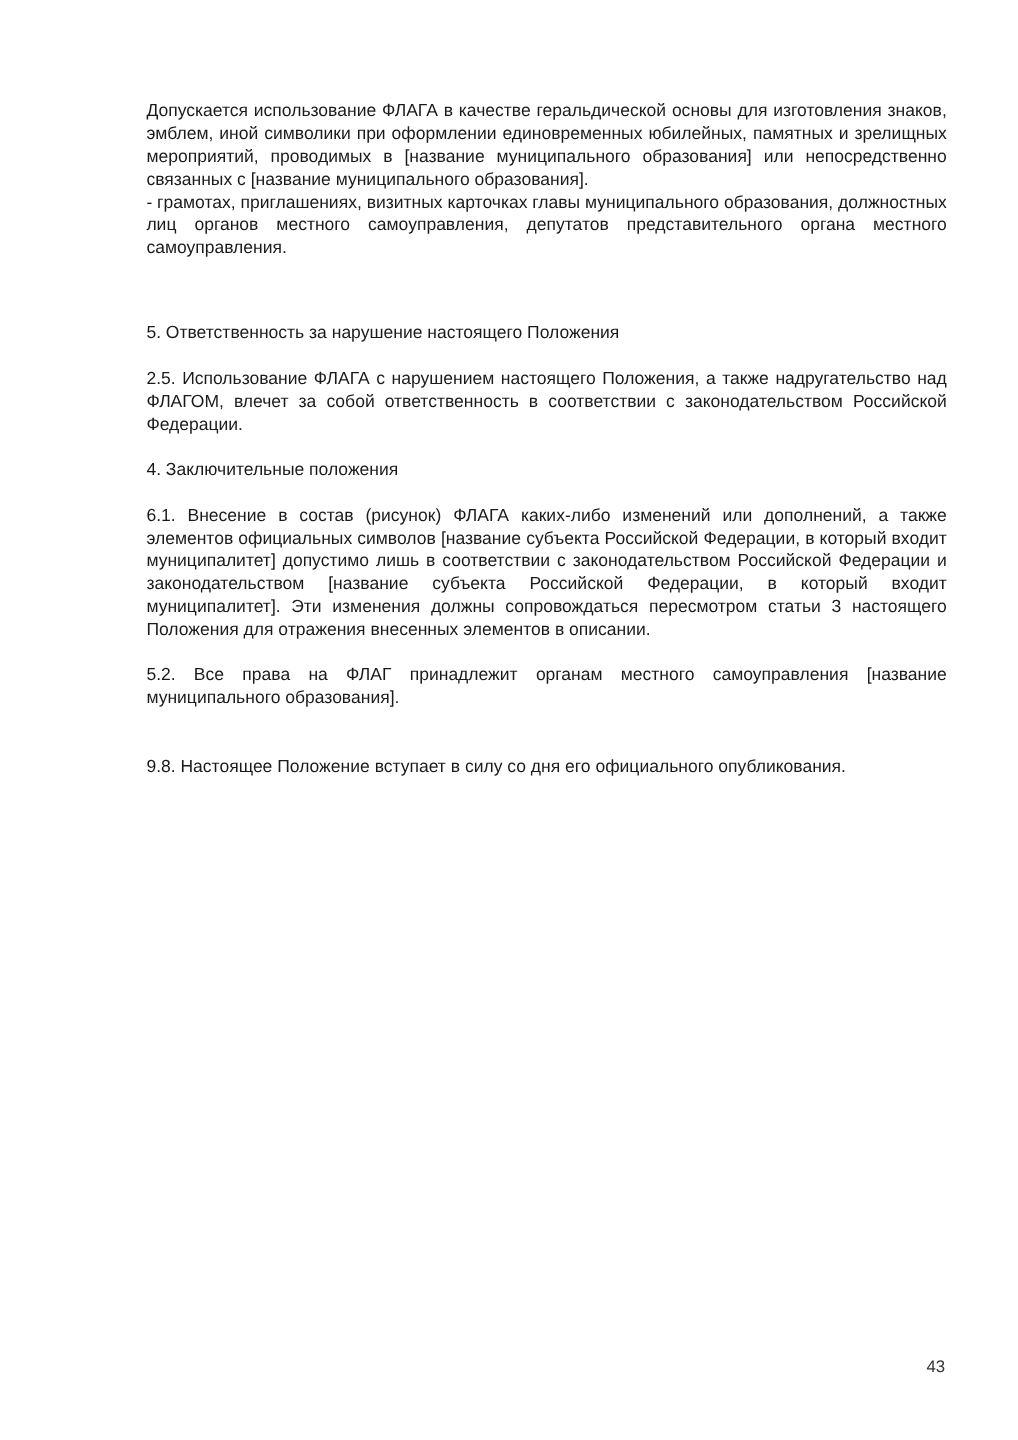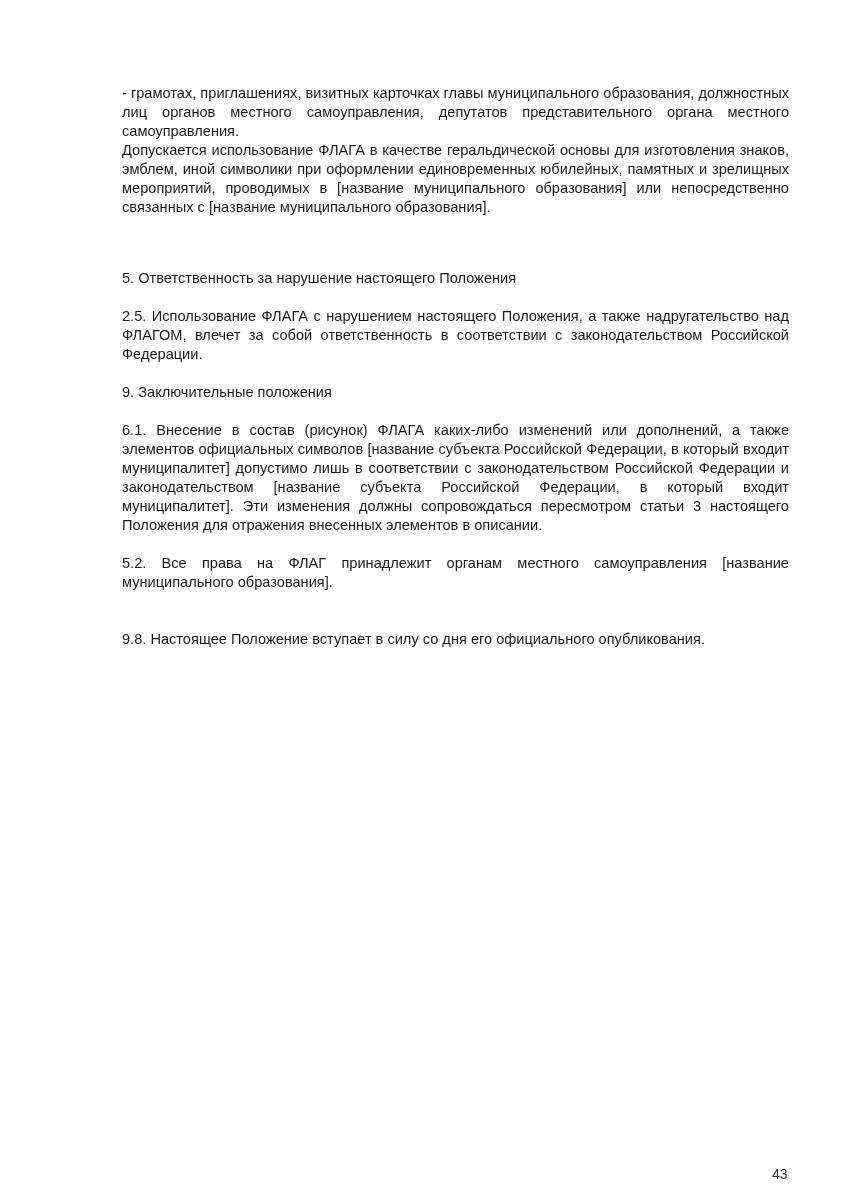--- a/index.html
+++ b/index.html
@@ -9,37 +9,37 @@
     font-family: "Liberation Sans", sans-serif;
     font-size: 14.6px; line-height: 19px; color: #1a1a1a;
   }
   .page p { margin: 0; text-align: justify; hyphens: manual; }
   .gap { height: 19px; }
   .gap-s { height: 14px; }
   .heading { font-weight: normal; margin: 0; }
   .page-number {
     position: absolute; left: 772px; top: 1130px;
     font-family: "Liberation Sans", sans-serif;
-    font-size: 14px; color: #333; margin-top: 36px;
+    font-size: 14px; color: #333;
   }
 </style>
 </head>
 <body>
 
 <div class="page">
+  <p>Допускается использование ФЛАГА в качестве геральдической основы для изготовления знаков, эмблем, иной символики при оформлении единовременных юбилейных, памятных и зрелищных мероприятий, проводимых в [название муниципального образования] или непосредственно связанных с [название муниципального образования].</p>
   <p>- грамотах, приглашениях, визитных карточках главы муниципального образования, должностных лиц органов местного самоуправления, депутатов представительного органа местного самоуправления.</p>
-  <p>Допускается использование ФЛАГА в качестве геральдической основы для изготовления знаков, эмблем, иной символики при оформлении единовременных юбилейных, памятных и зрелищных мероприятий, проводимых в [название муниципального образования] или непосредственно связанных с [название муниципального образования].</p>
   <div class="gap"></div>
   <div class="gap"></div>
   <div class="gap-s"></div>
   <p class="heading">5. Ответственность за нарушение настоящего Положения</p>
   <div class="gap"></div>
   <p>2.5. Использование ФЛАГА с нарушением настоящего Положения, а также надругательство над ФЛАГОМ, влечет за собой ответственность в соответствии с законодательством Российской Федерации.</p>
   <div class="gap"></div>
-  <p class="heading">9. Заключительные положения</p>
+  <p class="heading">4. Заключительные положения</p>
   <div class="gap"></div>
   <p>6.1. Внесение в состав (рисунок) ФЛАГА каких-либо изменений или дополнений, а также элементов официальных символов [название субъекта Российской Федерации, в который входит муниципалитет] допустимо лишь в соответствии с законодательством Российской Федерации и законодательством [название субъекта Российской Федерации, в который входит муниципалитет]. Эти изменения должны сопровождаться пересмотром статьи 3 настоящего Положения для отражения внесенных элементов в описании.</p>
   <div class="gap"></div>
   <p>5.2. Все права на ФЛАГ принадлежит органам местного самоуправления [название муниципального образования].</p>
   <div class="gap"></div>
   <div class="gap"></div>
   <p>9.8. Настоящее Положение вступает в силу со дня его официального опубликования.</p>
 </div>
 
 <div class="page-number">43</div>

